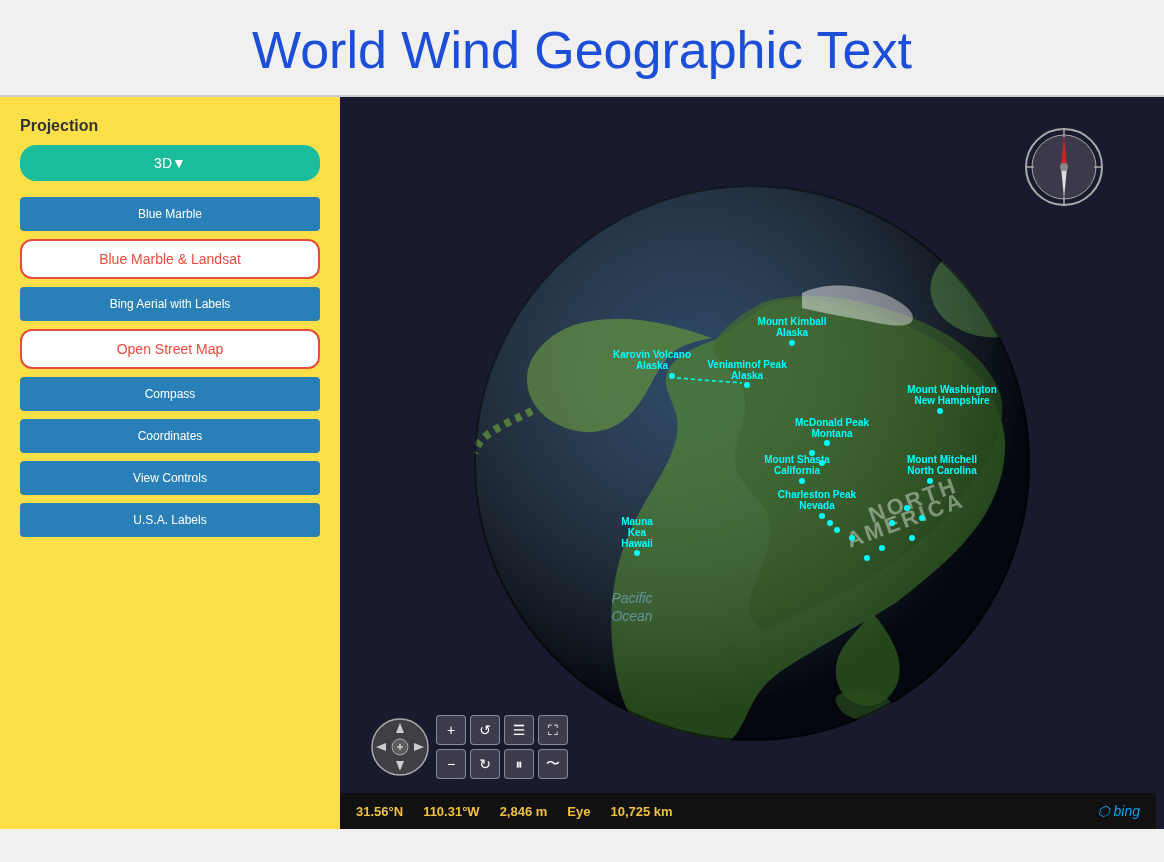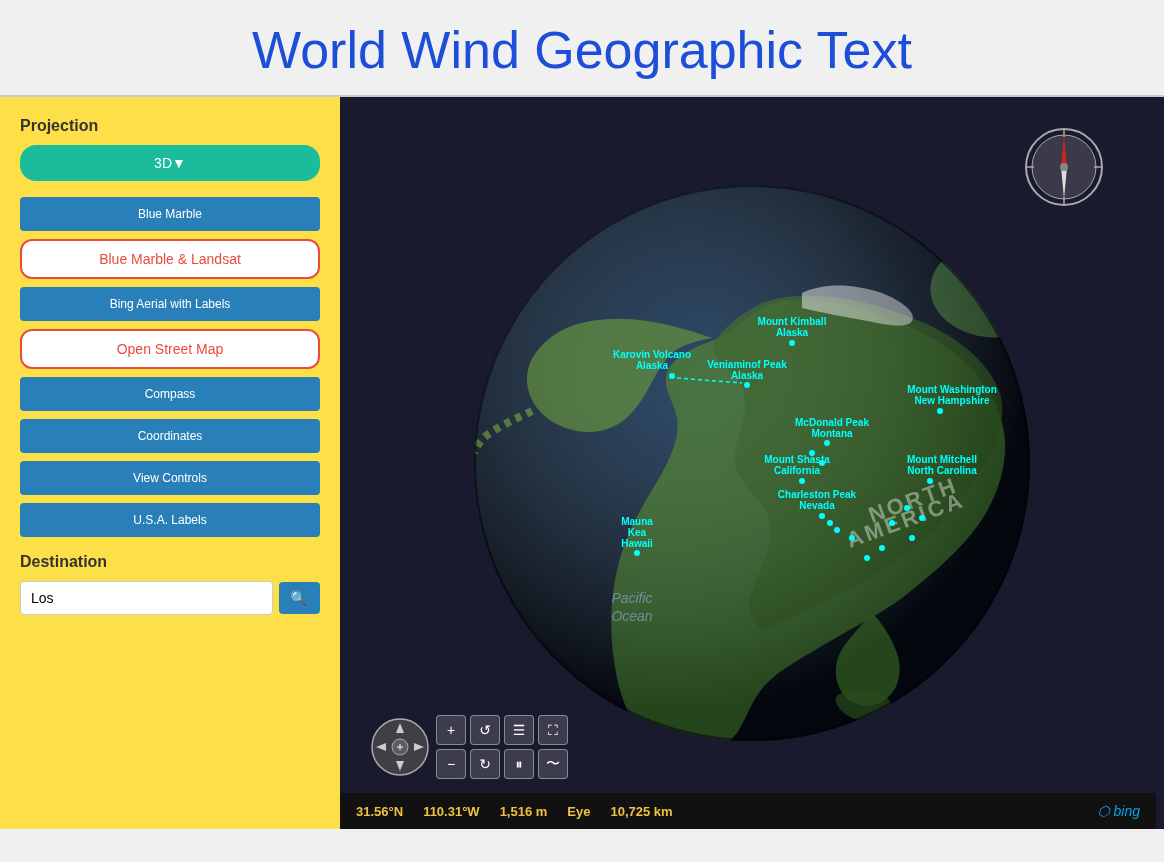--- a/index.html
+++ b/index.html
@@ -220,27 +220,20 @@
       <button class="btn-primary">Blue Marble</button>
       <button class="btn-outline">Blue Marble &amp; Landsat</button>
       <button class="btn-primary">Bing Aerial with Labels</button>
       <button class="btn-outline">Open Street Map</button>
       <button class="btn-primary">Compass</button>
       <button class="btn-primary">Coordinates</button>
       <button class="btn-primary">View Controls</button>
       <button class="btn-primary">U.S.A. Labels</button>
     </div>
 
-    <div>
-      <div class="section-title">Destination</div>
-      <div class="destination-row">
-        <input class="destination-input" type="text" value="Los" placeholder="Enter destination" style="">
-        <button class="search-btn">🔍</button>
-      </div>
-    </div>
 
   </div>
 
   <div id="globe-area">
 
     <div id="compass">
       <svg viewBox="0 0 80 80" xmlns="http://www.w3.org/2000/svg">
         <circle cx="40" cy="40" r="38" fill="none" stroke="#aaa" stroke-width="2"></circle>
         <circle cx="40" cy="40" r="32" fill="rgba(240,240,240,0.15)" stroke="#aaa" stroke-width="1"></circle>
 
@@ -409,21 +402,21 @@
           <div class="icon-btn">↻</div>
           <div class="icon-btn">⏸</div>
           <div class="icon-btn">〜</div>
         </div>
       </div>
     </div>
 
     <div id="status-bar">
       <span class="status-text">31.56°N</span>
       <span class="status-text">110.31°W</span>
-      <span class="status-text">1,516 m</span>
+      <span class="status-text">2,846 m</span>
       <span class="status-text">Eye</span>
       <span class="status-text">10,725 km</span>
       <div class="bing-logo">
         <span>⬡ <span>bing</span></span>
       </div>
     </div>
 
   </div>
 
 </div>

